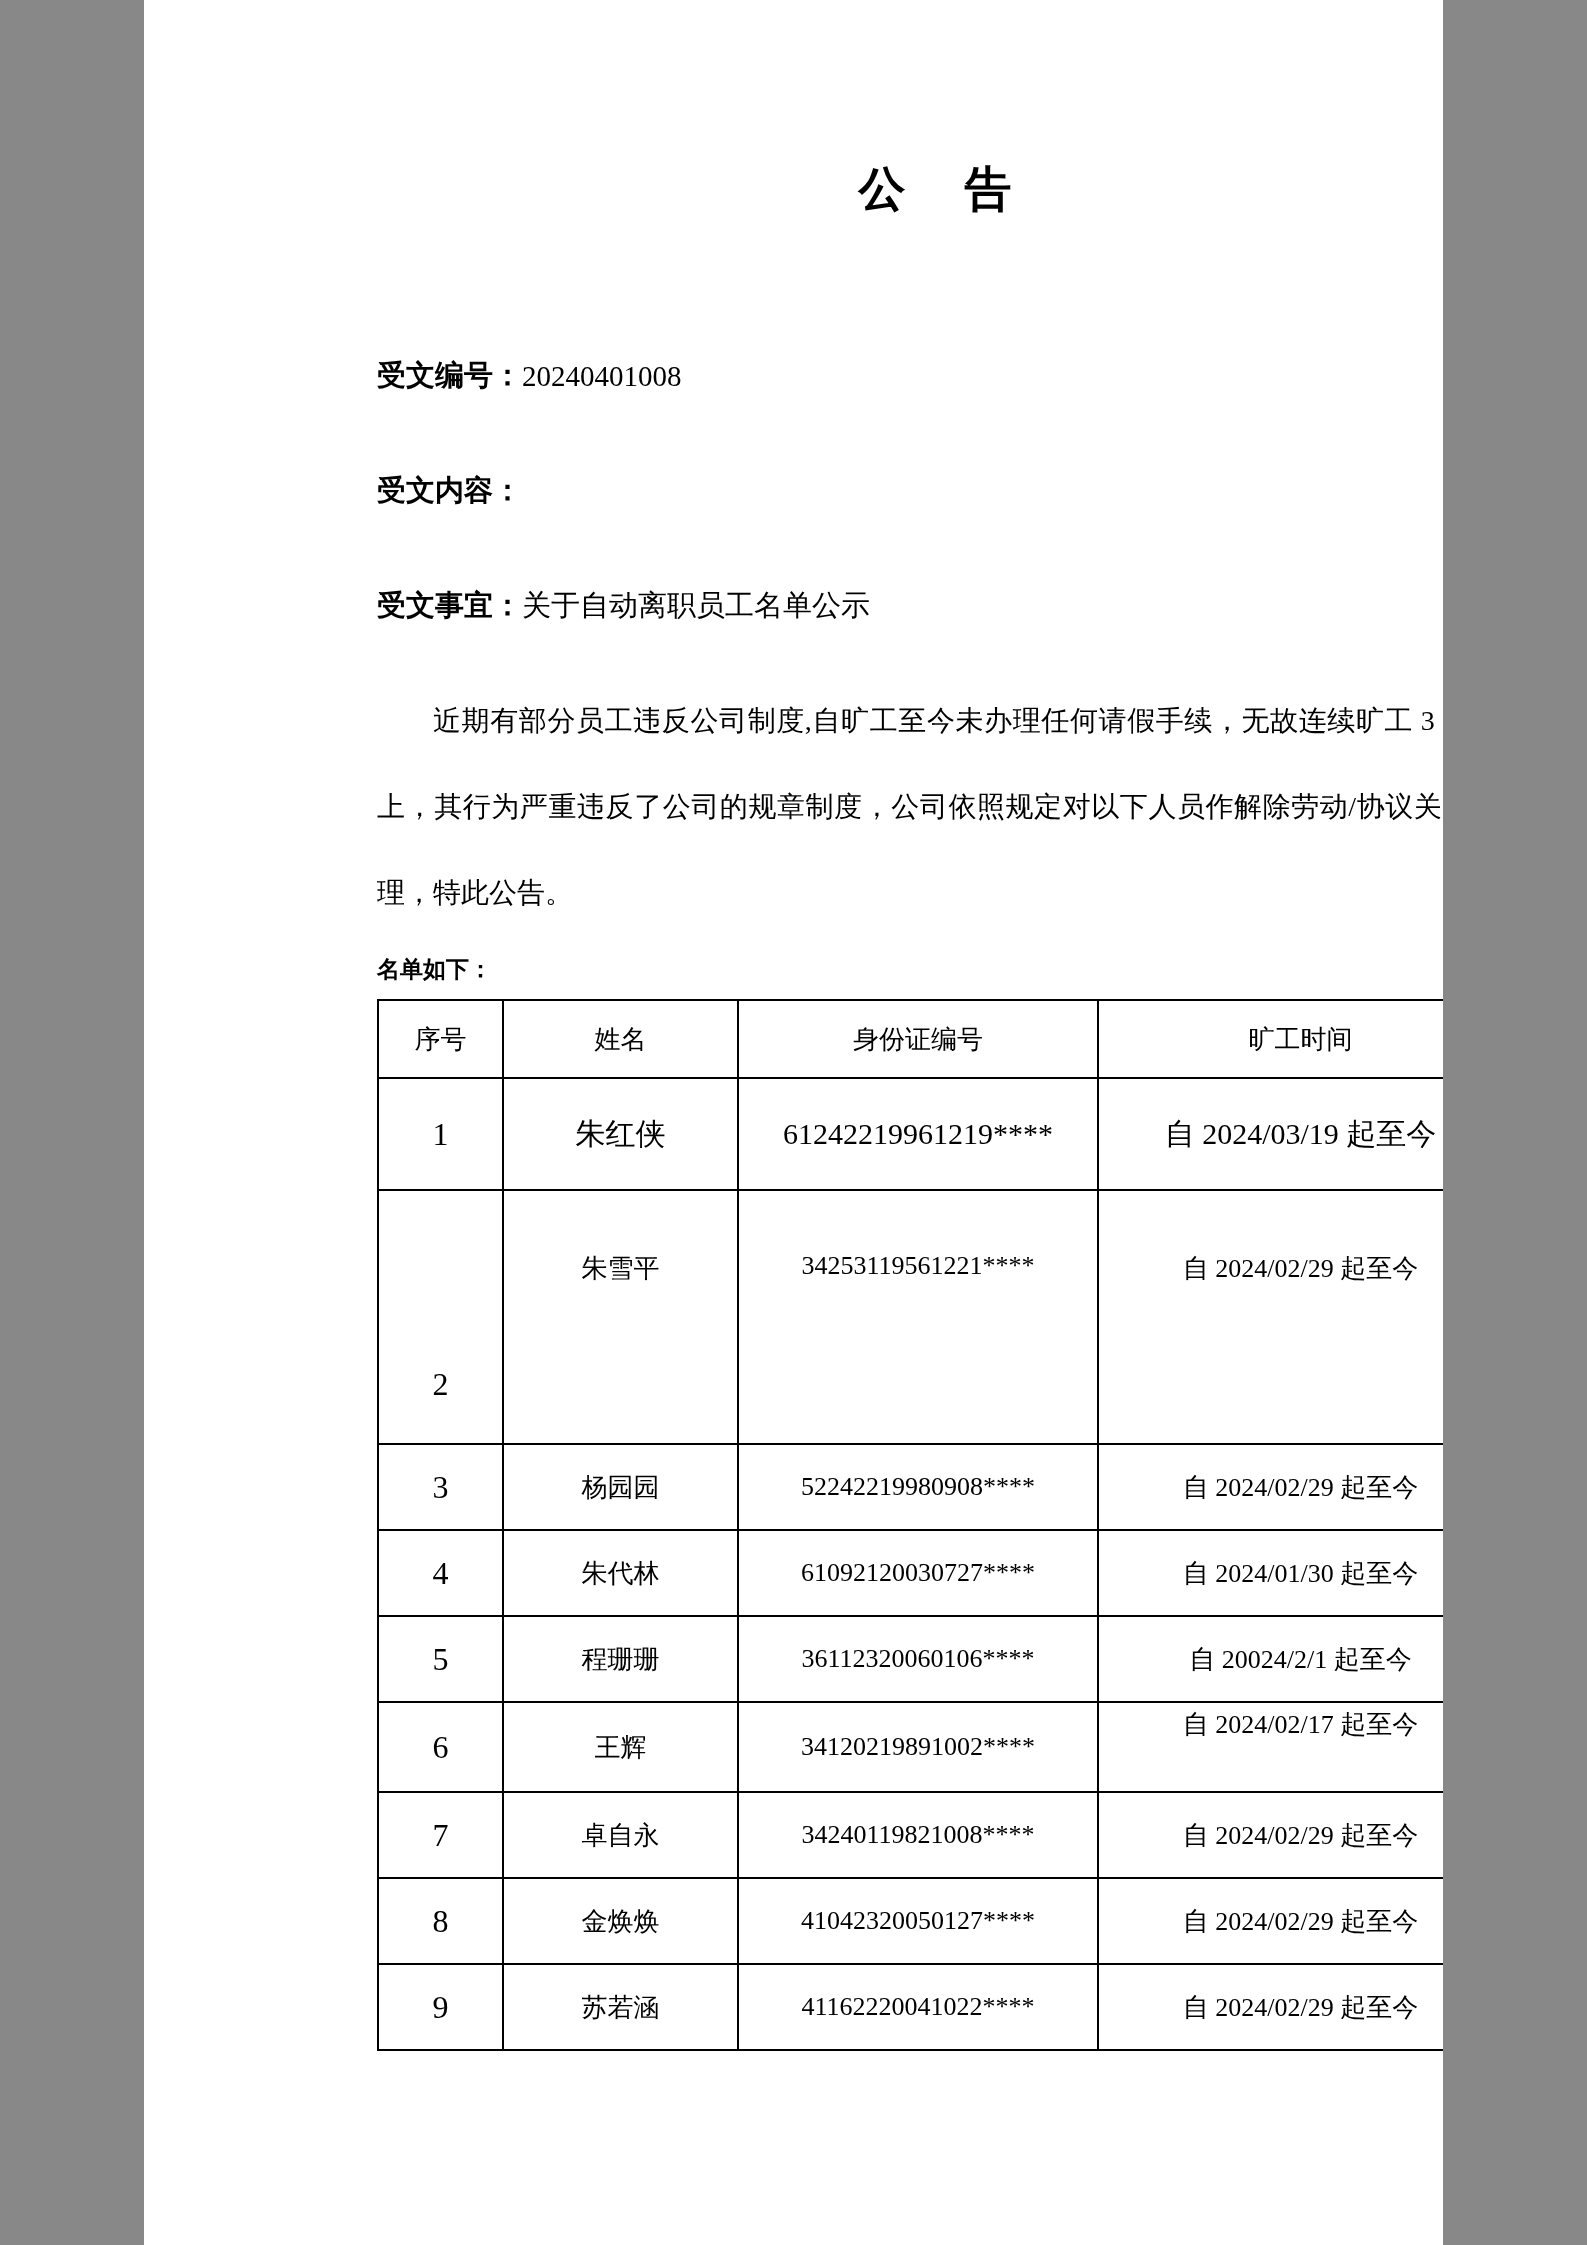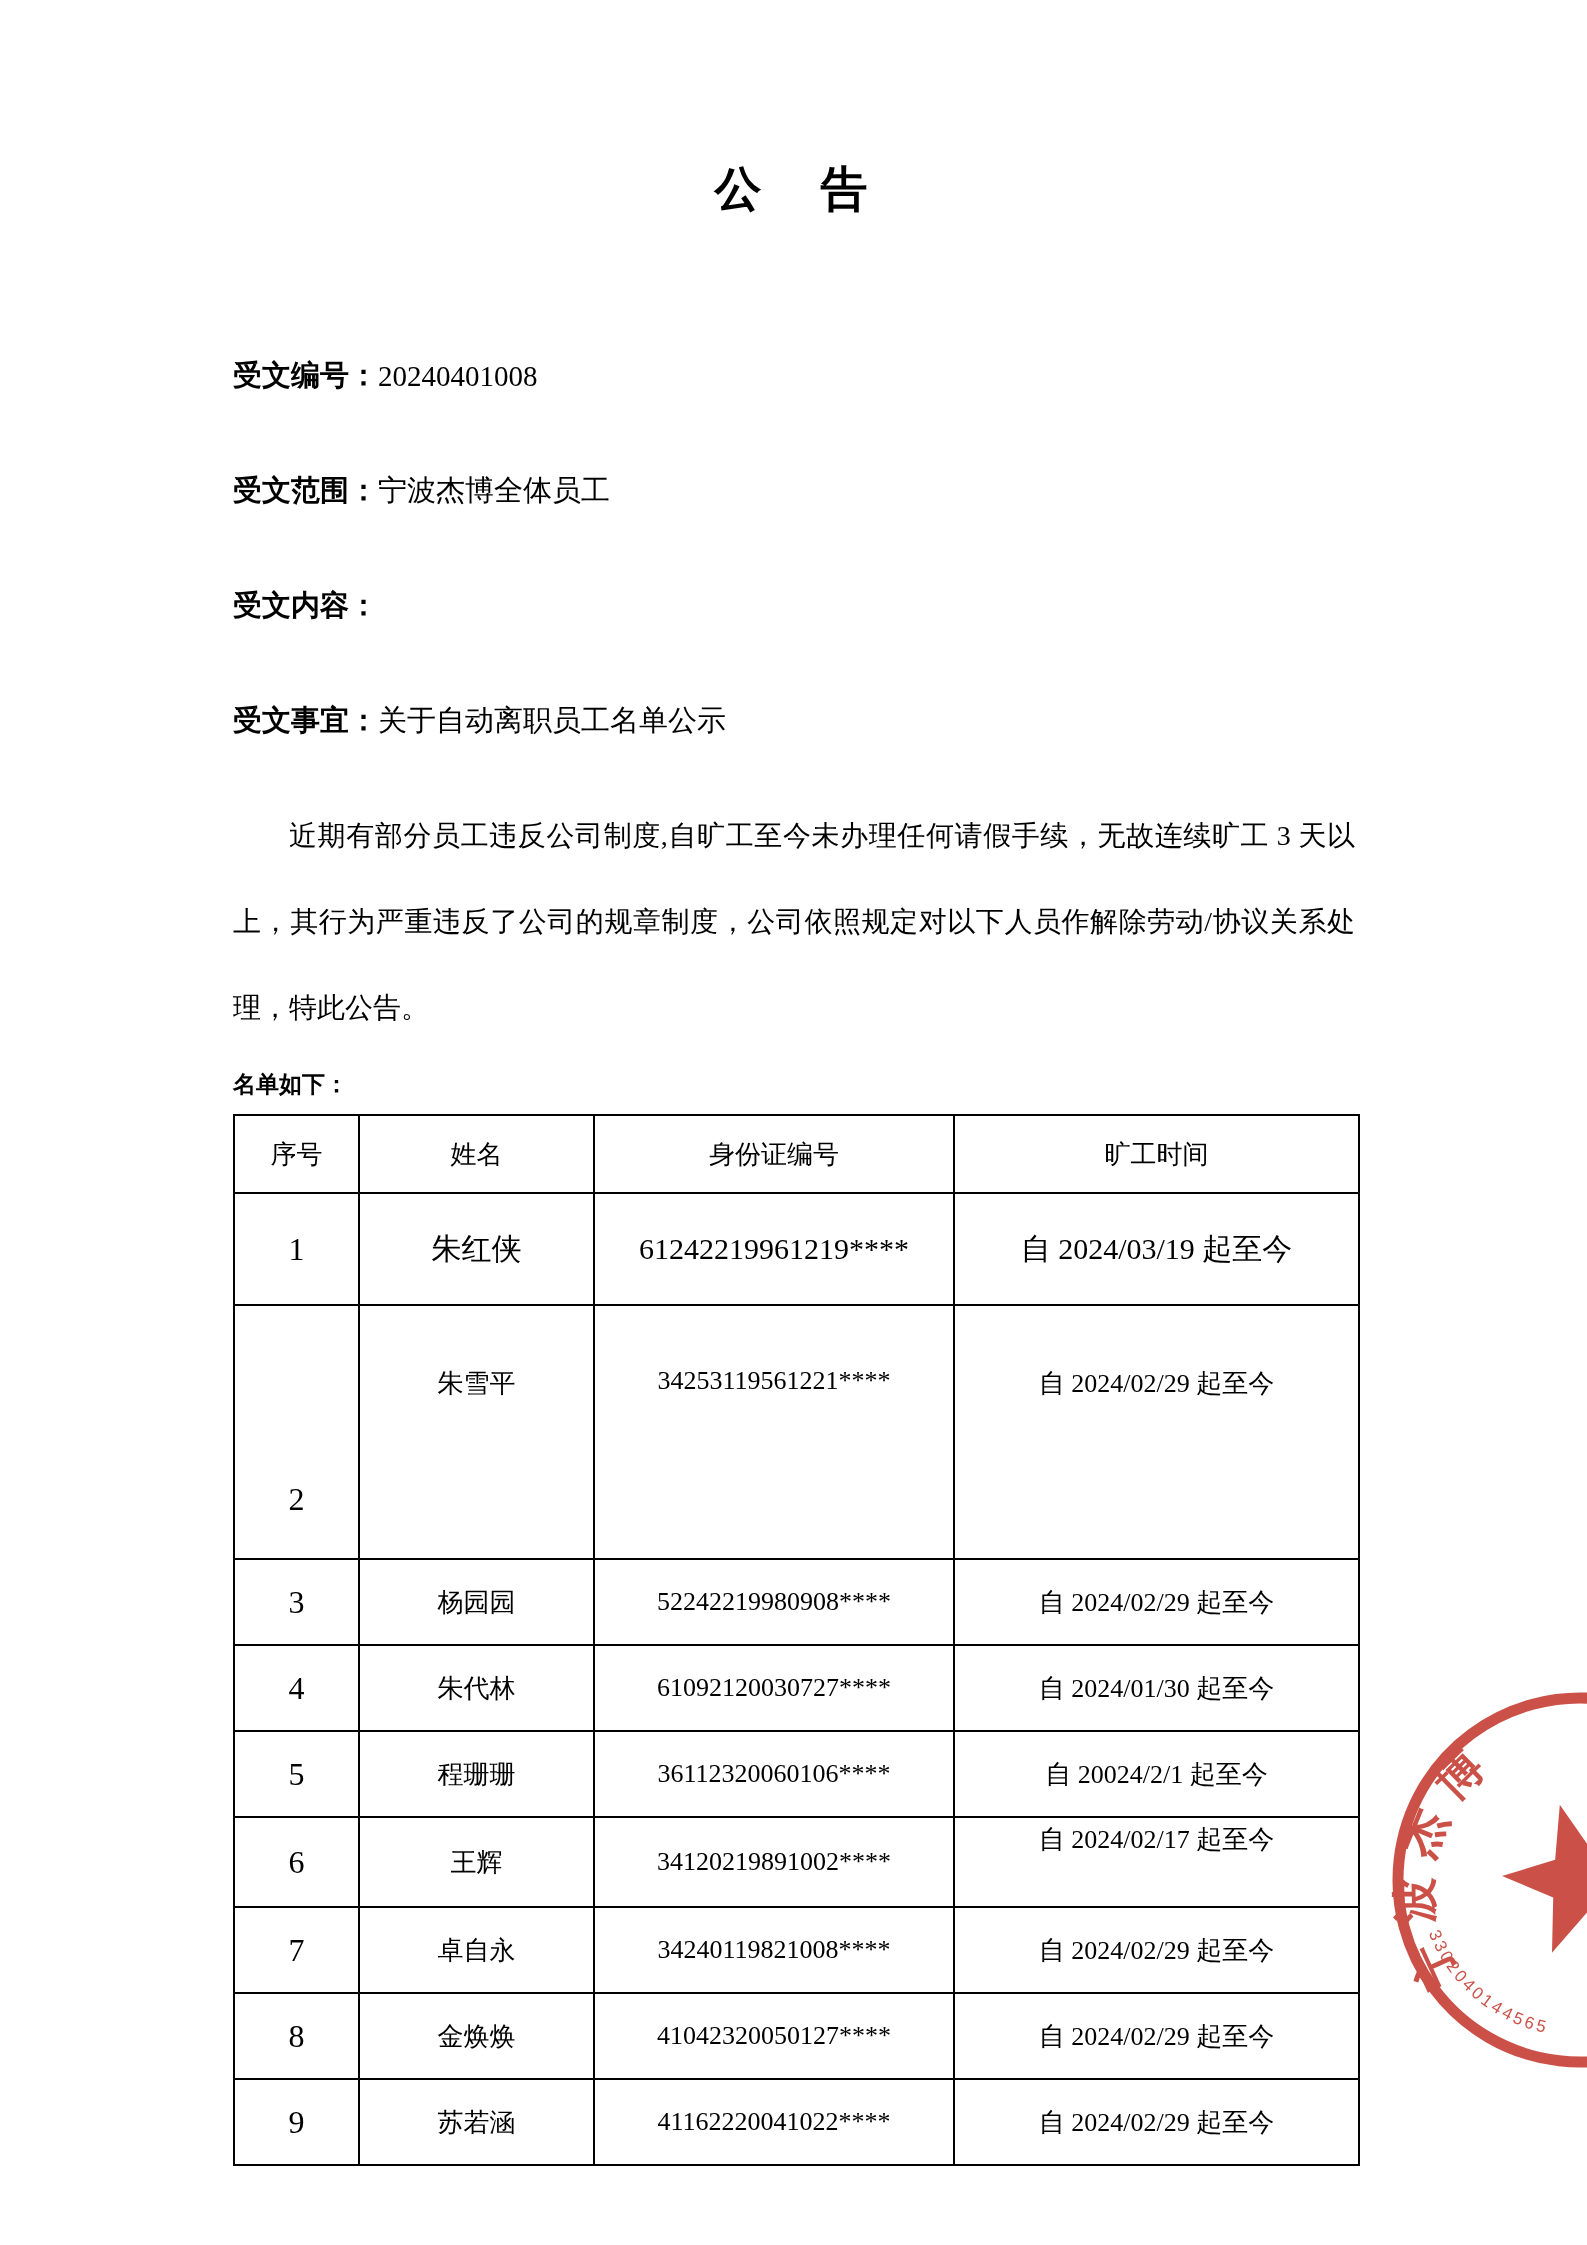--- a/index.html
+++ b/index.html
@@ -1,18 +1,18 @@
 <!DOCTYPE html>
 <html><head>
 <meta charset="utf-8">
 <style>
   html,body { margin:0; padding:0; background:#888; }
   .page {
     position: relative;
-    width: 1587px;
+    width: 1299px;
     height: 2245px;
     margin: 0 auto;
     background: #ffffff;
     overflow: hidden;
     font-family: "Liberation Serif", "DejaVu Serif", serif;
     color: #000;
   }
   .content {
     position: absolute;
     left: 233px;
@@ -97,24 +97,20 @@
   <div class="content">
 
     <h1 class="doc-title">公　告</h1>
 
     <div class="fields">
       <p class="field-line">
         <span class="field-label">受文编号：</span>
         <span class="field-value">20240401008</span>
       </p>
       <p class="field-line">
-        <span class="field-label">受文范围：</span>
-        <span class="field-value">宁波杰博全体员工</span>
-      </p>
-      <p class="field-line">
         <span class="field-label">受文内容：</span>
         <span class="field-value"></span>
       </p>
       <p class="field-line">
         <span class="field-label">受文事宜：</span>
         <span class="field-value">关于自动离职员工名单公示</span>
       </p>
     </div>
 
 

